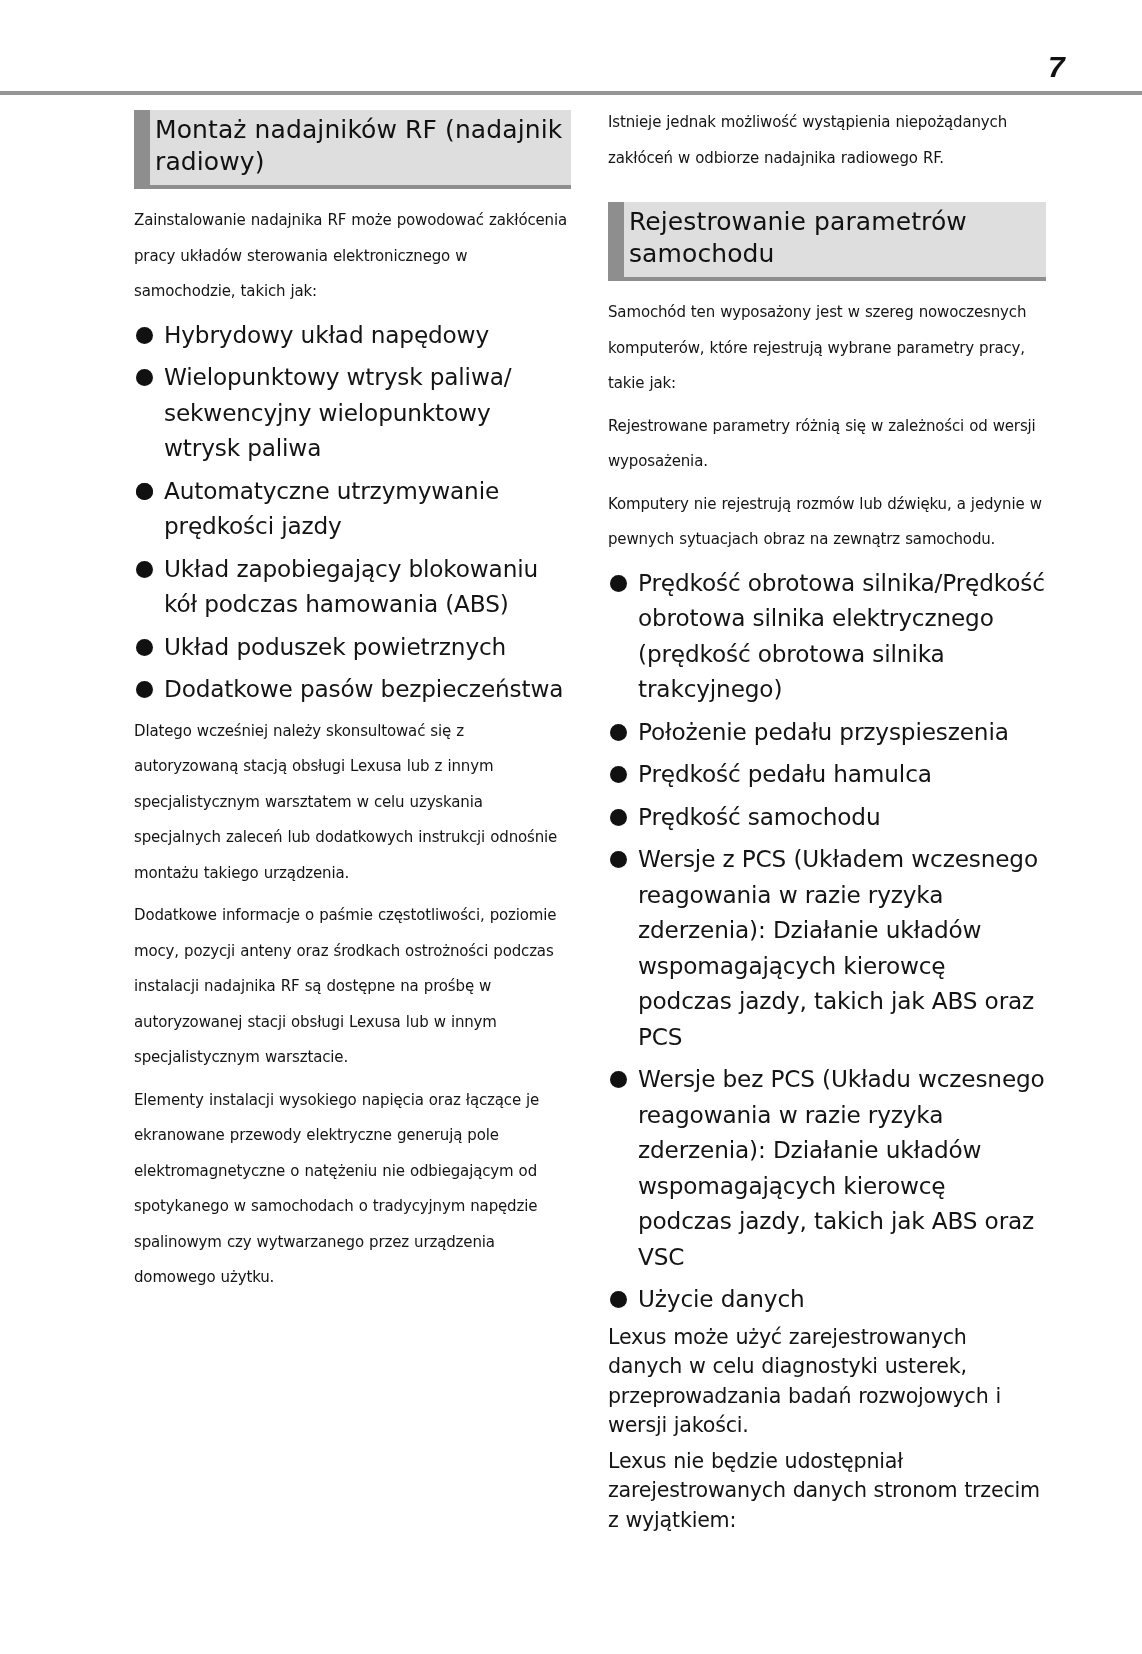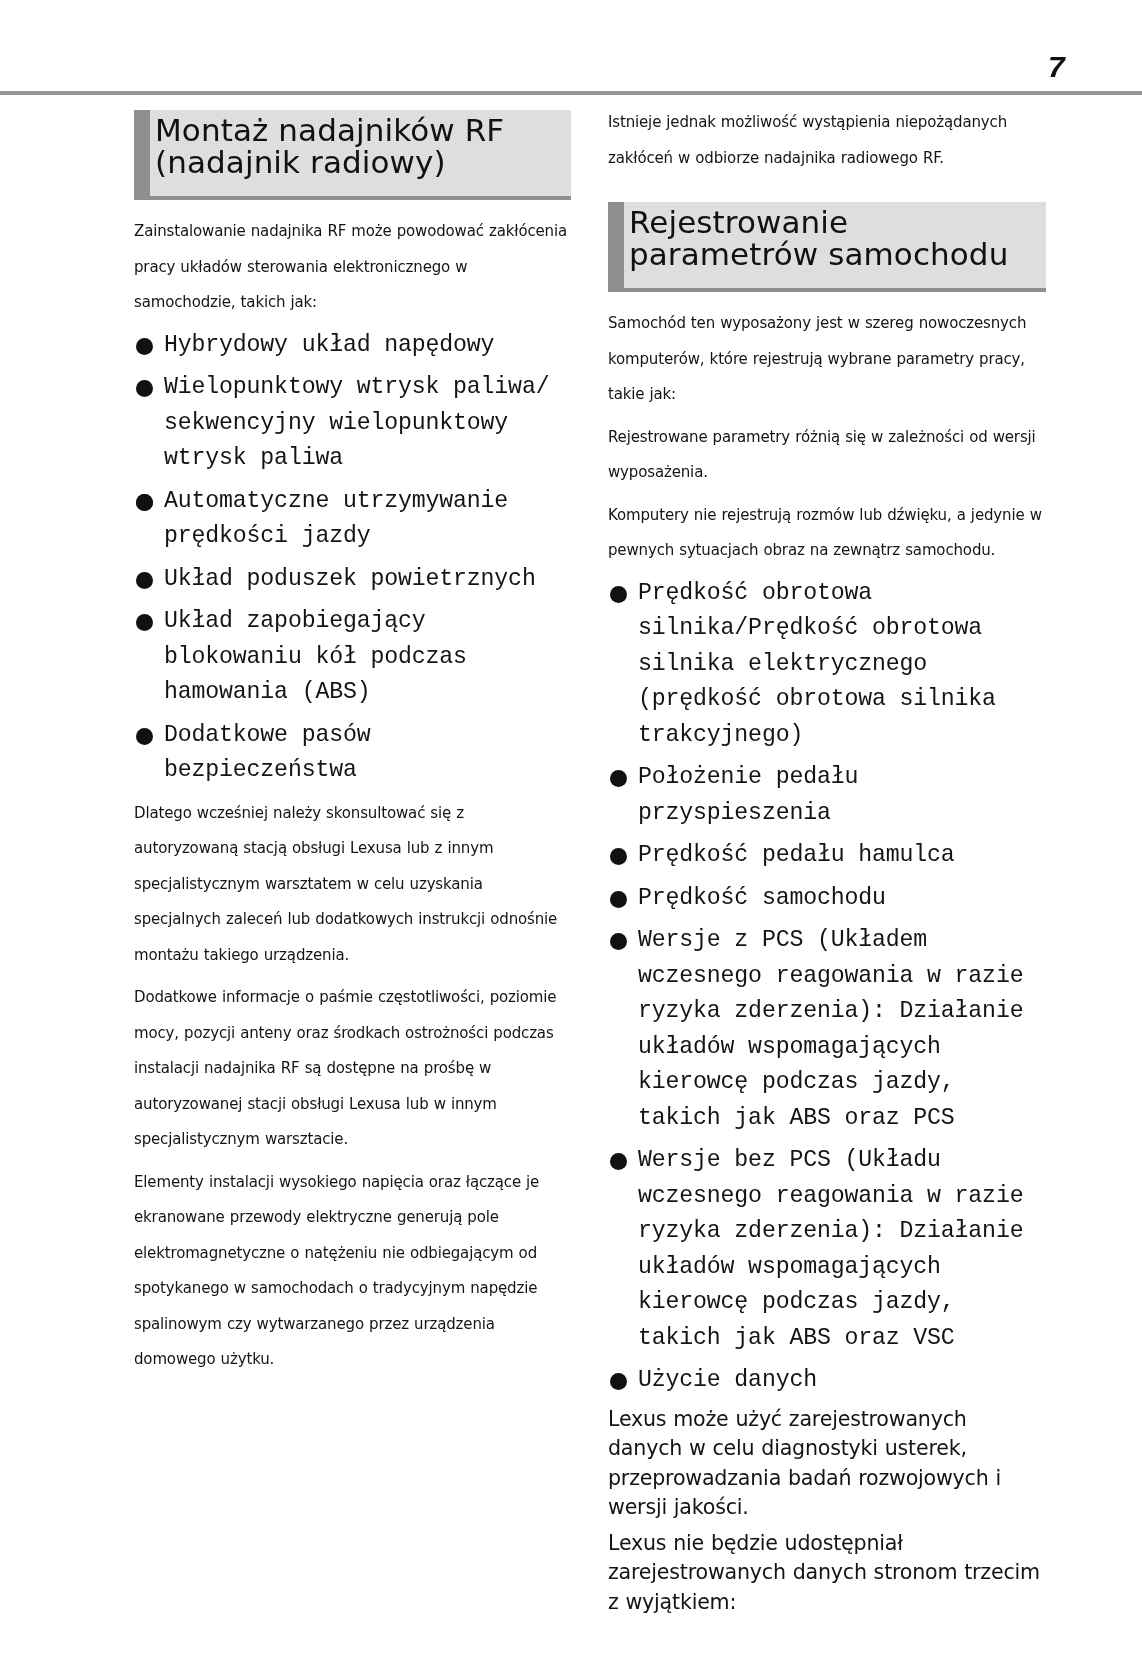--- a/index.html
+++ b/index.html
@@ -33,41 +33,41 @@
     top: 110px;
   }
   .col-left { left: 134px; width: 437px; }
   .col-right { left: 608px; width: 438px; }
 
   .section-heading {
     position: relative;
     background: #dedede;
     border-left: 16px solid #8e8e8e;
     border-bottom: 4px solid #8e8e8e;
-    padding: 4px 8px 18px 5px;
-    font-size: 31px;
+    padding: 4px 8px 7px 5px;
+    font-size: 25px;
     line-height: 32px;
     color: #111;
     letter-spacing: 0.1px;
   }
   .p {
     font-size: 15px;
     line-height: 35.5px;
     letter-spacing: -0.15px;
     margin-top: 7px;
     word-spacing: 0.5px;
   }
   .p.first { margin-top: 14px; }
   .p.small {
     font-size: 20.6px;
     line-height: 29.5px;
     letter-spacing: -0.2px;
     margin-top: 6px;
   }
-  ul.bullets { list-style: none; margin-top: 7px; font-family: Liberation Mono, monospace; }
+  ul.bullets { list-style: none; margin-top: 7px; }
   ul.bullets li {
     position: relative;
     padding-left: 30px;
     font-size: 23.2px;
     line-height: 35.5px;
     letter-spacing: -0.15px;
     margin-bottom: 7px;
   }
   ul.bullets li .dot {
     position: absolute;
@@ -89,22 +89,22 @@
 <div class="col col-left">
   <div class="section-heading">Montaż nadajników RF (nadajnik radiowy)</div>
 
   <p class="p first">Zainstalowanie nadajnika RF może powodować zakłócenia pracy układów sterowania elektronicznego w samochodzie, takich jak:</p>
 
   <ul class="bullets">
     <li><span class="dot"></span><span>Hybrydowy układ napędowy</span></li>
     <li><span class="dot"></span><span>Wielopunktowy wtrysk paliwa/ sekwencyjny wielopunktowy wtrysk paliwa</span></li>
     <li><span class="dot"></span></li>
     <li><span class="dot"></span><span>Automatyczne utrzymywanie prędkości jazdy</span></li>
+    <li><span class="dot"></span><span>Układ zapobiegający blokowaniu kół podczas hamowania (ABS)</span></li>
     <li><span class="dot"></span><span>Układ poduszek powietrznych</span></li>
-    <li><span class="dot"></span><span>Układ zapobiegający blokowaniu kół podczas hamowania (ABS)</span></li>
     <li><span class="dot"></span><span>Dodatkowe pasów bezpieczeństwa</span></li>
   </ul>
 
   <p class="p">Dlatego wcześniej należy skonsultować się z autoryzowaną stacją obsługi Lexusa lub z innym specjalistycznym warsztatem w celu uzyskania specjalnych zaleceń lub dodatkowych instrukcji odnośnie montażu takiego urządzenia.</p>
   <p class="p">Dodatkowe informacje o paśmie częstotliwości, poziomie mocy, pozycji anteny oraz środkach ostrożności podczas instalacji nadajnika RF są dostępne na prośbę w autoryzowanej stacji obsługi Lexusa lub w innym specjalistycznym warsztacie.</p>
   <p class="p">Elementy instalacji wysokiego napięcia oraz łączące je ekranowane przewody elektryczne generują pole elektromagnetyczne o natężeniu nie odbiegającym od spotykanego w samochodach o tradycyjnym napędzie spalinowym czy wytwarzanego przez urządzenia domowego użytku.</p>
 </div>
 
 <div class="col col-right">
   <p class="p" style="margin-top:-5px">Istnieje jednak możliwość wystąpienia niepożądanych zakłóceń w odbiorze nadajnika radiowego RF.</p>

